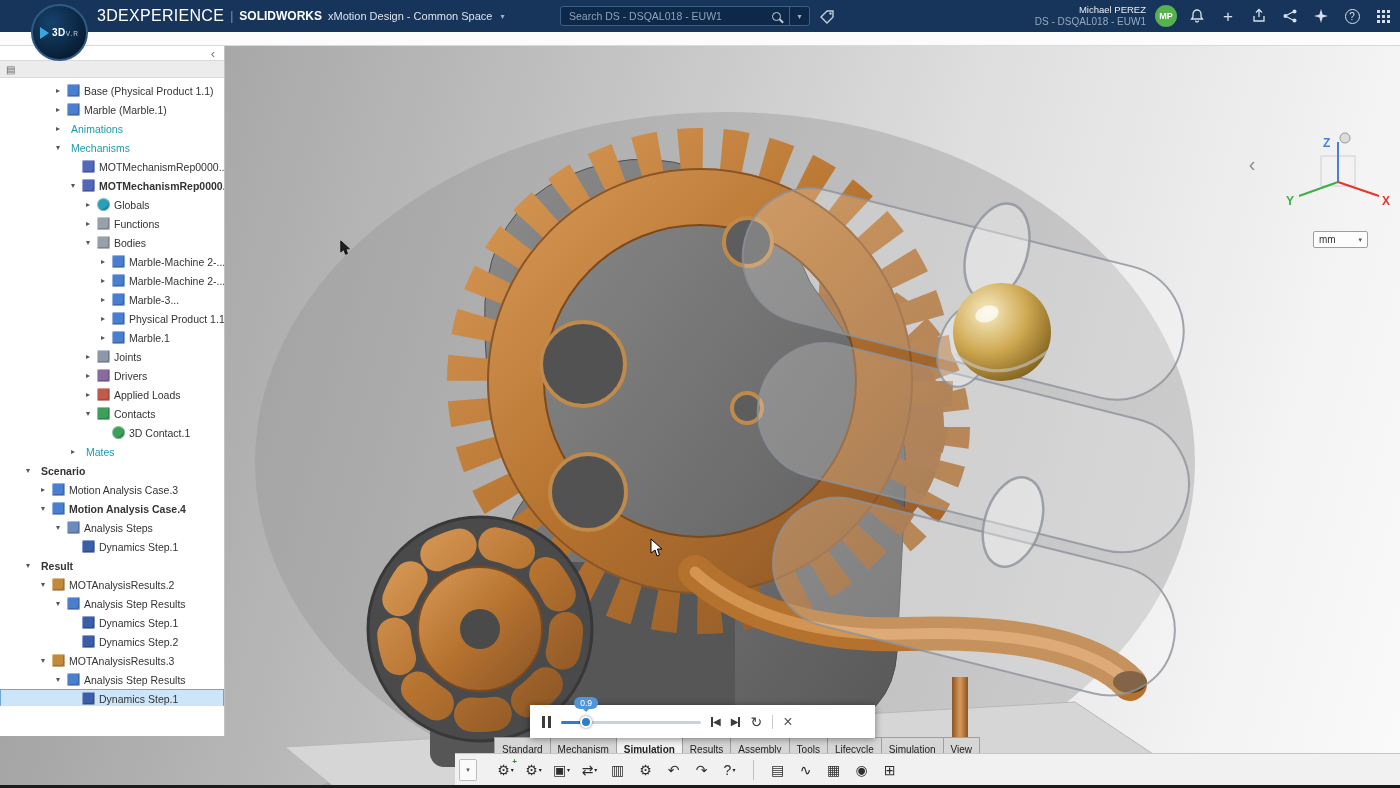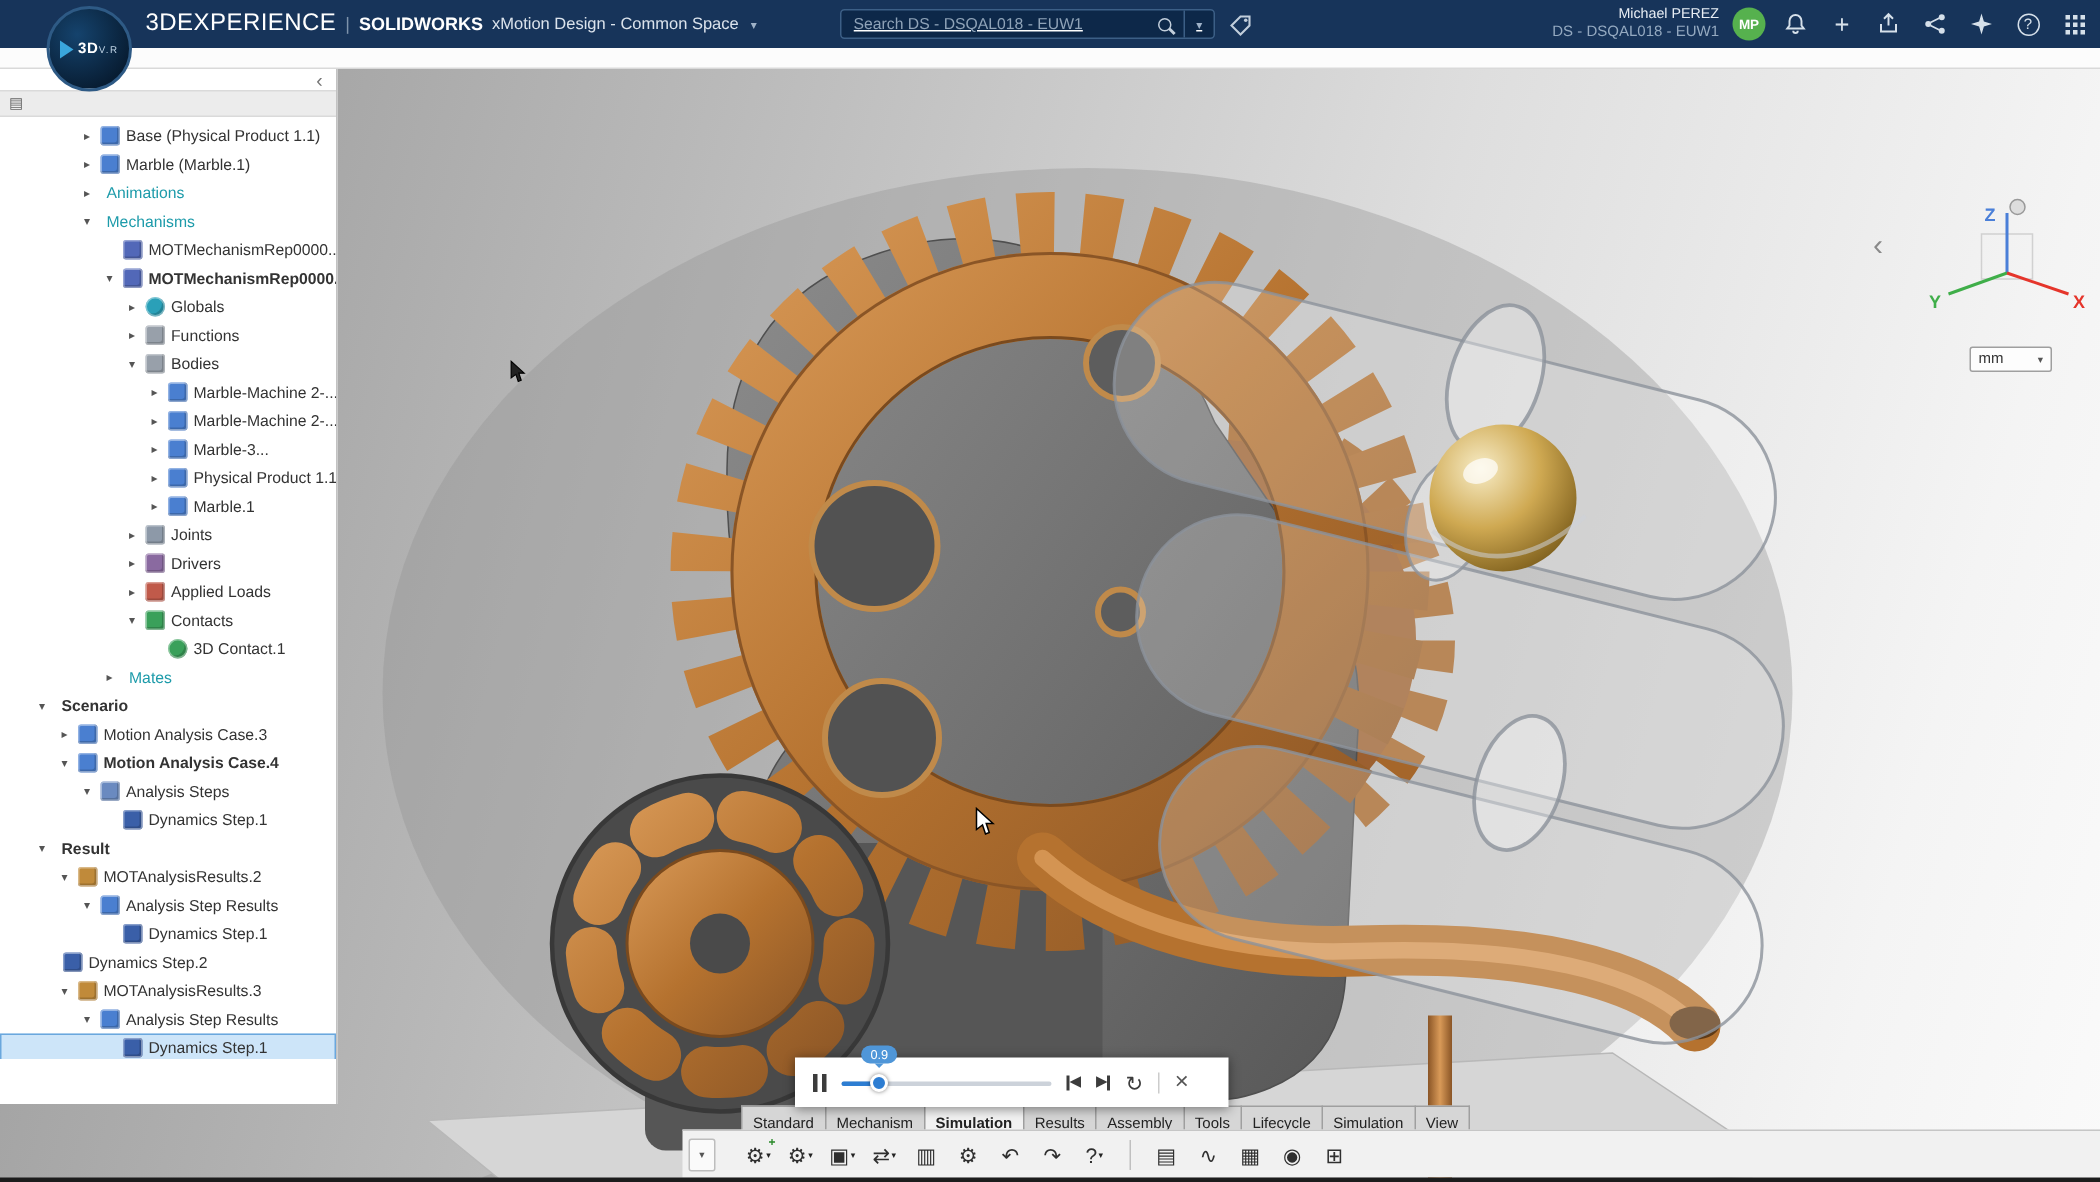--- a/index.html
+++ b/index.html
@@ -15,21 +15,21 @@
   .badge-row { display:flex; align-items:center; gap:3px; }
   .badge-play { width:0; height:0; border-left:9px solid #3aa6dc; border-top:6px solid transparent; border-bottom:6px solid transparent; }
   .badge-top { font-size:10px; font-weight:bold; letter-spacing:.5px; }
   .badge-bot { font-size:6.5px; color:#bfd3e4; margin-top:2px; letter-spacing:1px; }
   .brand { margin-left:97px; display:flex; align-items:center; gap:6px; white-space:nowrap; }
   .brand .b1 { font-size:16px; font-weight:normal; letter-spacing:.3px; }
   .brand .pipe { color:#7e93ab; font-size:12px; }
   .brand .b2 { font-size:12px; font-weight:bold; }
   .brand .b3 { font-size:11px; color:#dbe3ec; }
   .brand .bcaret { font-size:8px; color:#9fb2c8; margin-left:2px; }
-  .search { position:absolute; left:560px; top:6px; width:250px; height:20px; background:#0d2849; border:1px solid #3c5f86; border-radius:3px; display:flex; align-items:center;text-decoration:underline; }
+  .search { position:absolute; left:560px; top:6px; width:250px; height:20px; background:#0d2849; border:1px solid #3c5f86; border-radius:3px; display:flex; align-items:center; }
   .search input { flex:1; background:transparent; border:none; outline:none; color:#cfd9e4; font-size:10.5px; padding:0 8px; font-family:inherit; }
   .search input::placeholder { color:#8fa3b8; }
   .mag { width:9px; height:9px; border:1.5px solid #c2cedb; border-radius:50%; position:relative; margin-right:8px; flex:none; }
   .mag::after { content:""; position:absolute; width:5px; height:1.5px; background:#c2cedb; transform:rotate(45deg); right:-4px; bottom:-2px; }
   .search-caret { width:20px; height:100%; border-left:1px solid #3c5f86; display:flex; align-items:center; justify-content:center; font-size:8px; color:#9fb2c8; flex:none; }
   .tagbtn { position:absolute; left:818px; top:8px; width:18px; height:16px; background:none; border:none; }
   .tb-right { position:absolute; right:6px; top:0; height:32px; display:flex; align-items:center; gap:9px; }
   .userblock { text-align:right; line-height:1.2; }
   .uname { font-size:9.5px; color:#e7edf4; }
   .utenant { font-size:10px; color:#94a9c0; }
@@ -66,21 +66,21 @@
   .arrow { width:10px; font-size:8px; color:#555; text-align:center; flex:none; }
   .ti { width:13px; height:13px; border-radius:2px; flex:none; box-shadow:inset 0 0 0 1px rgba(255,255,255,.4), inset -2px -2px 0 rgba(0,0,0,.18); }
   .ic-none { width:0; visibility:hidden; }
   .ic-product { background:#4a7fd0; } .ic-mech { background:#5268b8; } .ic-globe { background:#2aa0b8; border-radius:50%; }
   .ic-folder { background:#98a0aa; } .ic-cube { background:#4a7fd0; } .ic-joints { background:#8d99a8; }
   .ic-drivers { background:#8a6aa0; } .ic-loads { background:#c05a4a; } .ic-contacts { background:#3aa05a; }
   .ic-contact3d { background:#3aa05a; border-radius:50%; } .ic-case { background:#4a7fd0; } .ic-steps { background:#6a8ac0; }
   .ic-dyn { background:#3a5fa8; } .ic-results { background:#c08a3a; } .ic-stepres { background:#4a7fd0; }
 
   
-  .pbar { position:absolute; left:530px; top:705px; width:289px; height:33px; background:#fff; border-radius:0;
+  .pbar { position:absolute; left:530px; top:705px; width:345px; height:33px; background:#fff; border-radius:0;
           box-shadow:0 1px 7px rgba(0,0,0,.45); display:flex; align-items:center; padding:0 12px; gap:10px; z-index:25; }
   .pbtn { background:none; border:none; display:flex; align-items:center; justify-content:center; color:#3c3c3c; }
   .pause { display:flex; gap:3px; }
   .pause i { width:3px; height:12px; background:#3c3c3c; display:block; }
   .slider { position:relative; width:140px; height:22px; flex:none; }
   .track { position:absolute; top:10px; left:0; right:0; height:3px; background:#ccd2da; border-radius:2px; }
   #slider-fill { position:absolute; top:10px; left:0; height:3px; background:#2d7dd2; border-radius:2px; }
   #slider-handle { position:absolute; top:5px; width:12px; height:12px; border-radius:50%; background:#2d7dd2; border:2px solid #fff; box-shadow:0 0 3px rgba(0,0,0,.5); transform:translateX(-50%); }
   #slider-bubble { position:absolute; top:-14px; transform:translateX(-50%); background:#4f96d8; color:#fff; font-size:8.5px; padding:1px 6px; border-radius:7px; }
   #slider-bubble::after { content:""; position:absolute; left:50%; bottom:-3px; margin-left:-3px; border-left:3px solid transparent; border-right:3px solid transparent; border-top:3px solid #4f96d8; }
@@ -479,21 +479,21 @@
     <span class="ti ic-stepres"></span>
     <span class="tlabel">Analysis Step Results</span>
   </div>
 
   <div class="trow" style="padding-left: 68px;">
     <span class="arrow"></span>
     <span class="ti ic-dyn"></span>
     <span class="tlabel">Dynamics Step.1</span>
   </div>
 
-  <div class="trow" style="padding-left: 28px;">
+  <div class="trow" style="padding-left: 68px;">
     <span class="arrow"></span>
     <span class="ti ic-dyn"></span>
     <span class="tlabel">Dynamics Step.2</span>
   </div>
 
   <div class="trow" style="padding-left: 38px;">
     <span class="arrow">▾</span>
     <span class="ti ic-results"></span>
     <span class="tlabel">MOTAnalysisResults.3</span>
   </div>

